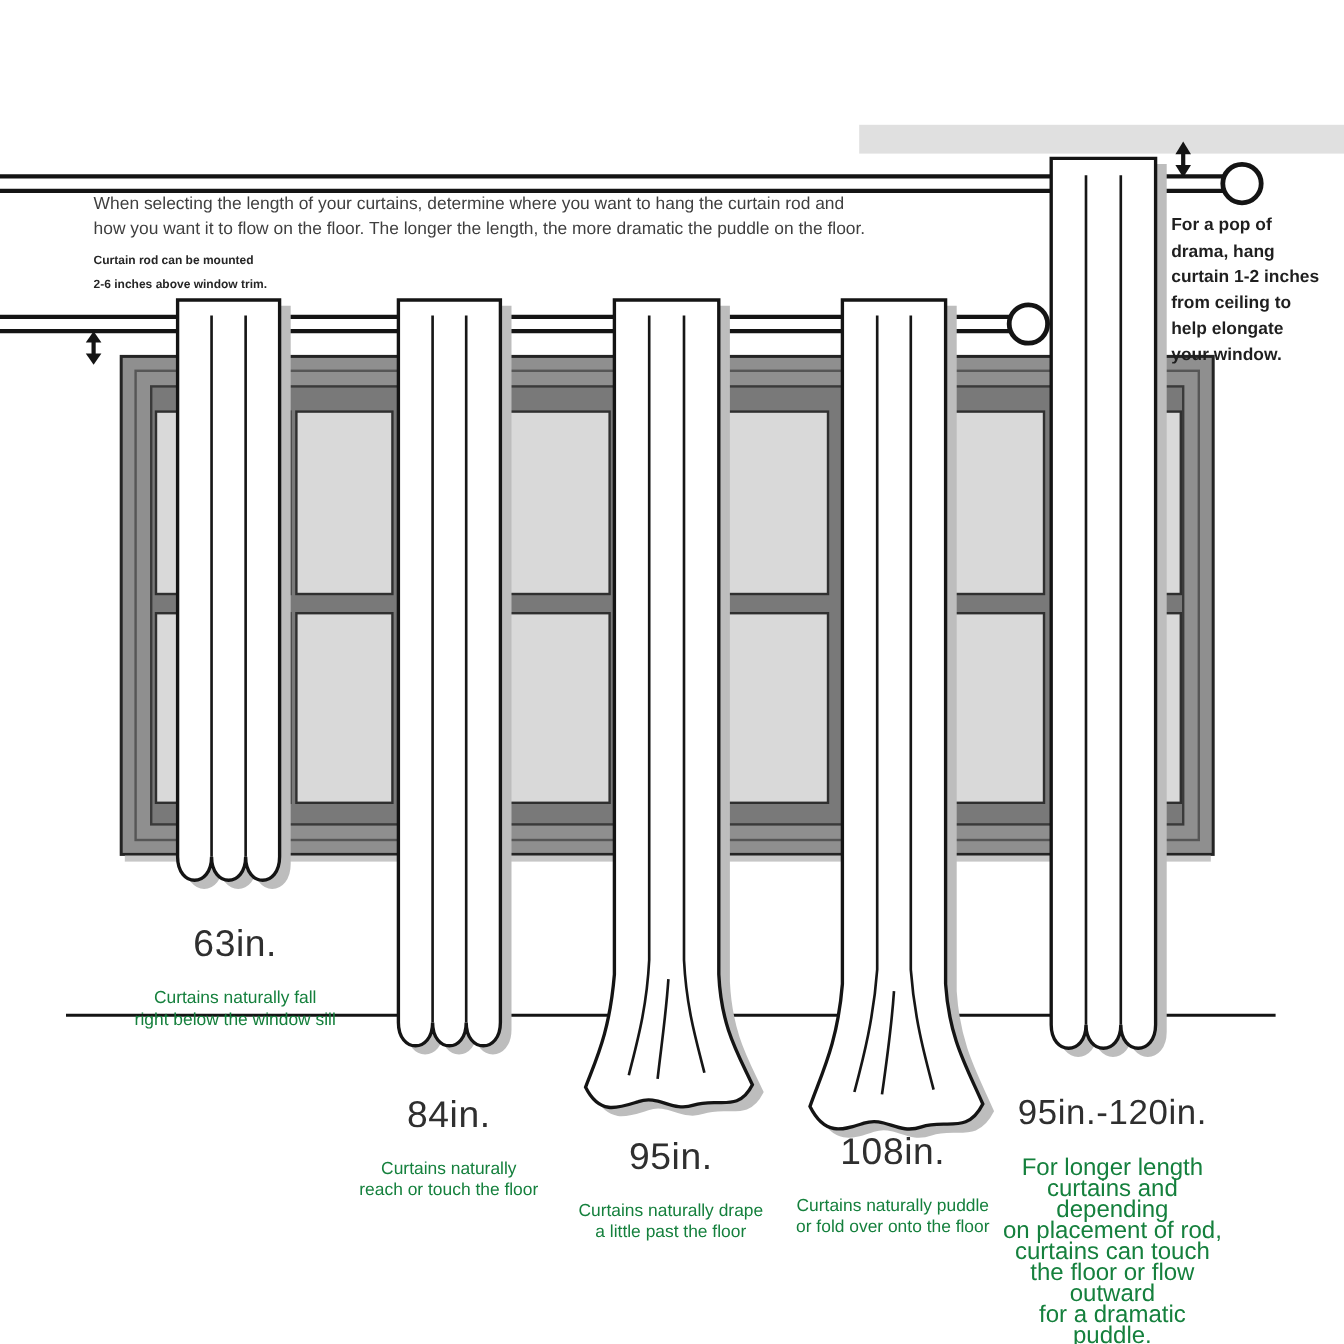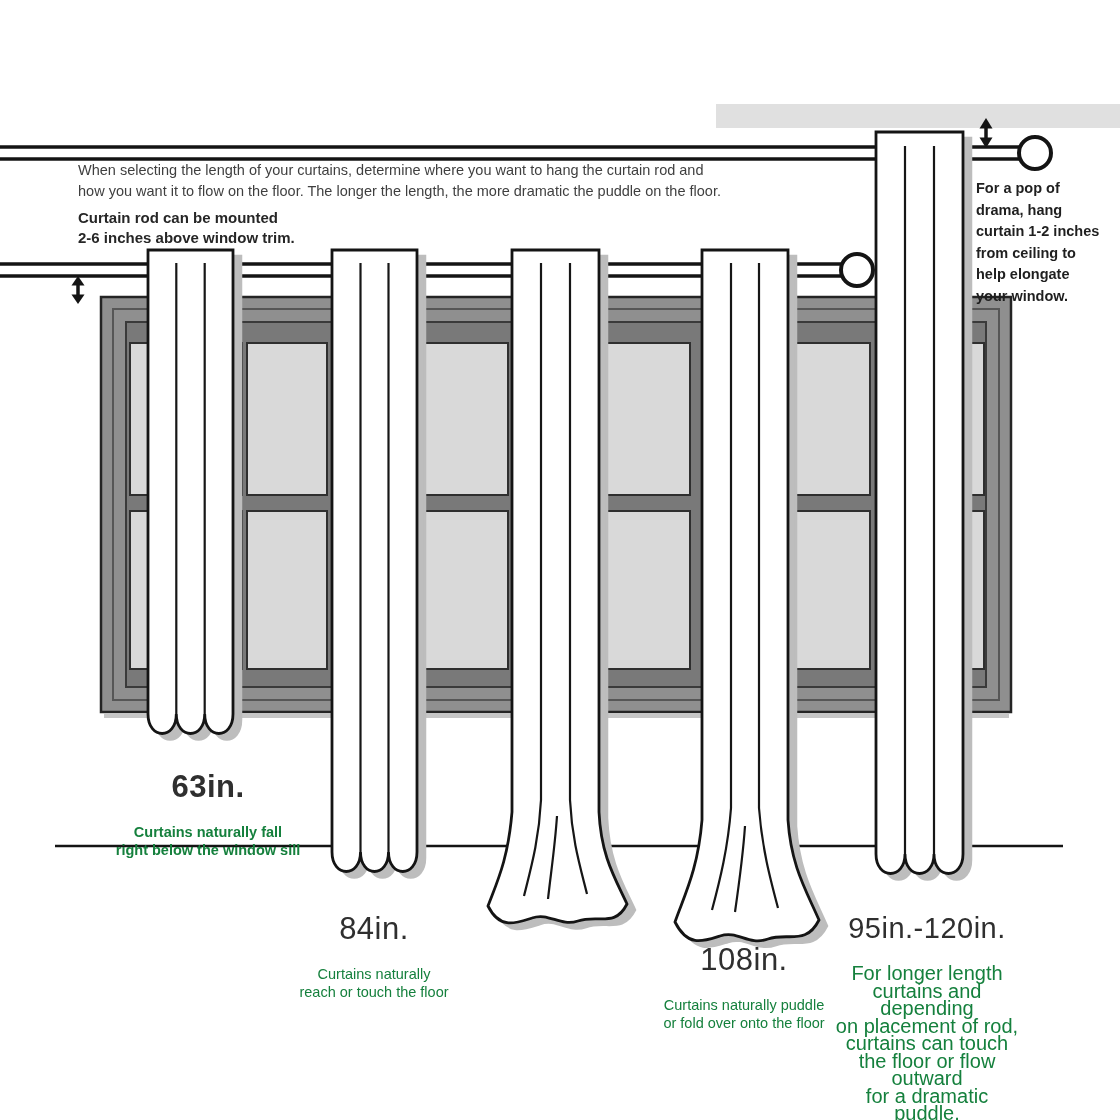--- a/index.html
+++ b/index.html
@@ -11,21 +11,21 @@
   .abs{position:absolute;}
   .page-title{
     left:78px;top:20px;font-size:45px;line-height:55px;font-weight:400;
     letter-spacing:1px;color:#2b2b2b;white-space:pre-line;
   }
   .intro{
     left:78px;top:160px;font-size:14.5px;line-height:21px;color:#3f3f3f;
     white-space:pre-line;
   }
   .rod-note{
-    left:78px;top:208px;font-size:15px;line-height:20px;font-weight:700;
+    left:78px;top:208px;font-size:10px;line-height:20px;font-weight:700;
     color:#262626;white-space:pre-line;
   }
   .ceiling-tip{
     left:976px;top:178px;width:136px;font-size:14.5px;line-height:21.5px;
     font-weight:700;color:#1f1f1f;white-space:pre-line;
   }
   .curtain-label{
     transform:translateX(-50%);text-align:center;white-space:pre-line;
   }
   .label-size{font-size:31px;line-height:34px;color:#2f2f2f;letter-spacing:0.5px;}
@@ -149,32 +149,37 @@
   <div class="abs rod-note">Curtain rod can be mounted
 2-6 inches above window trim.</div>
 
   <div class="abs ceiling-tip">For a pop of
 drama, hang
 curtain 1-2 inches
 from ceiling to
 help elongate
 your window.</div>
 
-  <div class="abs curtain-label" style="left:208px;top:752px;font-weight:bold;">
+  <div class="abs curtain-label" style="left:196px;top:752px;">
     <div class="label-size">63in.</div>
     <div class="label-desc">Curtains naturally fall
 right below the window sill</div>
   </div>
 
   <div class="abs curtain-label" style="left:374px;top:894px;">
     <div class="label-size">84in.</div>
     <div class="label-desc">Curtains naturally
 reach or touch the floor</div>
   </div>
 
+  <div class="abs curtain-label" style="left:559px;top:929px;">
+    <div class="label-size">95in.</div>
+    <div class="label-desc">Curtains naturally drape
+a little past the floor</div>
+  </div>
 
   <div class="abs curtain-label" style="left:744px;top:925px;">
     <div class="label-size">108in.</div>
     <div class="label-desc">Curtains naturally puddle
 or fold over onto the floor</div>
   </div>
 
   <div class="abs curtain-label" style="left:927px;top:893px;">
     <div class="label-size small">95in.-120in.</div>
     <div class="label-desc tight">For longer length

